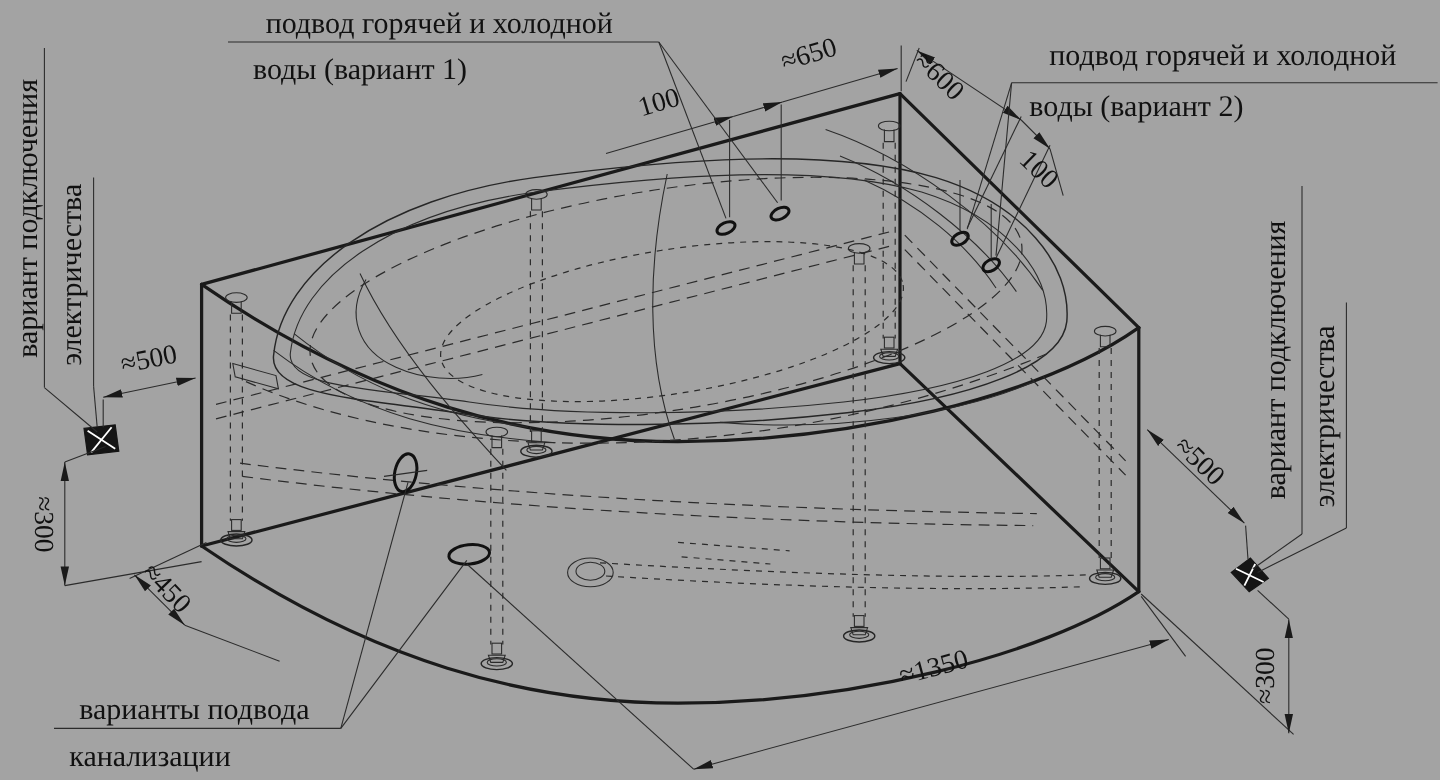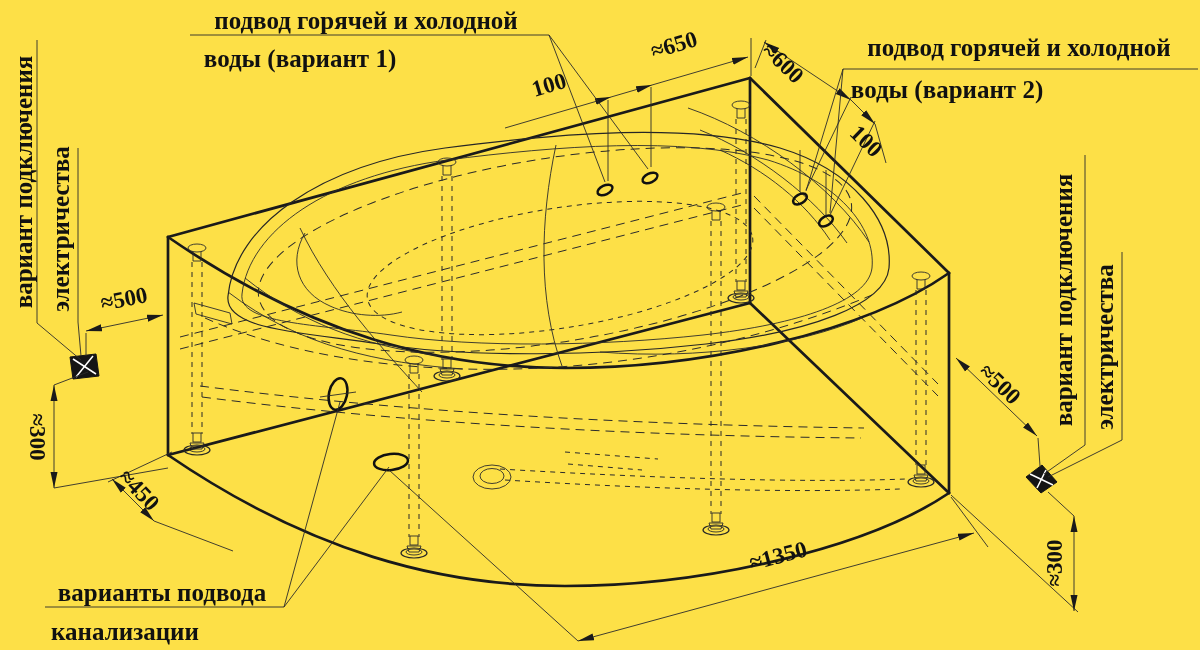--- a/index.html
+++ b/index.html
@@ -1,16 +1,16 @@
 <!DOCTYPE html>
 <html><head>
 <meta charset="utf-8">
 <style>
   html,body{margin:0;padding:0;background:#fff;}
-  .wrap{width:1200px;height:650px;position:relative;background:#fde047;overflow:hidden;font-weight:bold;}
+  .wrap{width:1200px;height:650px;position:relative;background:#a3a3a3;overflow:hidden;}
   svg{display:block;}
   .b {fill:none;stroke:#1a1a1a;stroke-width:2.7;stroke-linejoin:round;stroke-linecap:round;}
   .m {fill:none;stroke:#262626;stroke-width:1.2;}
   .t {fill:none;stroke:#2b2b2b;stroke-width:0.9;}
   .d {fill:none;stroke:#2b2b2b;stroke-width:1;stroke-dasharray:9 6;}
   .dd{fill:none;stroke:#2b2b2b;stroke-width:1;stroke-dasharray:5 5;}
   .cn{fill:none;stroke:#111;stroke-width:2.5;}
   .dim{fill:none;stroke:#2b2b2b;stroke-width:0.9;}
   .blk{fill:#151515;stroke:#151515;stroke-width:1;}
   .wh{stroke:#fff;stroke-width:1.5;fill:none;}

